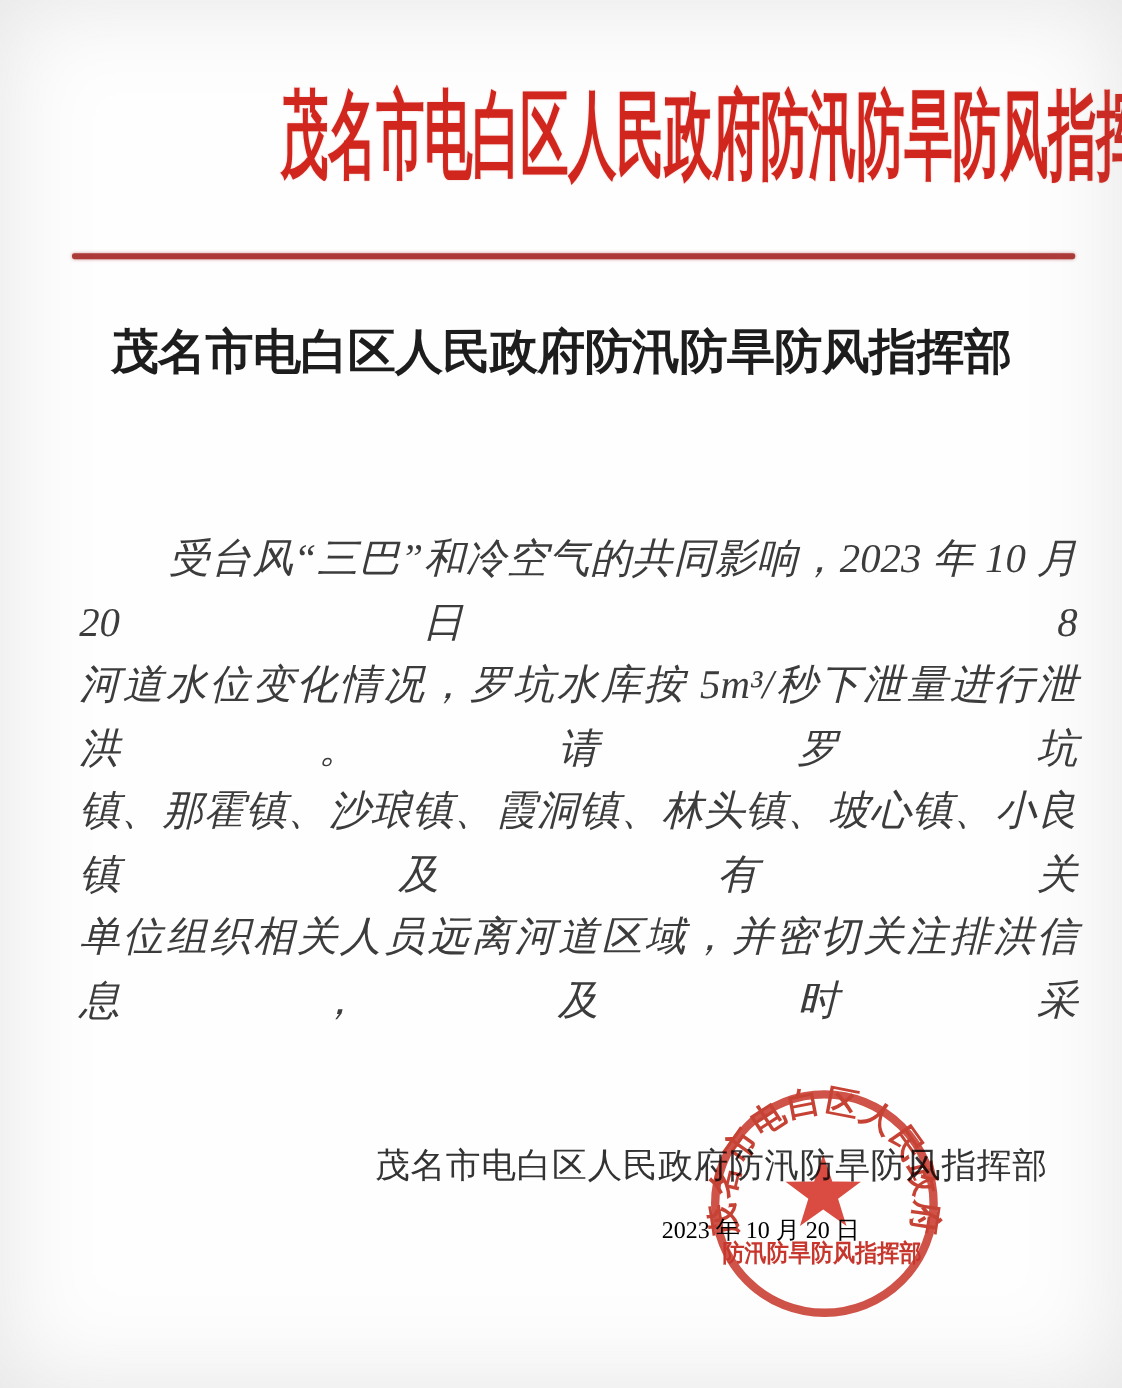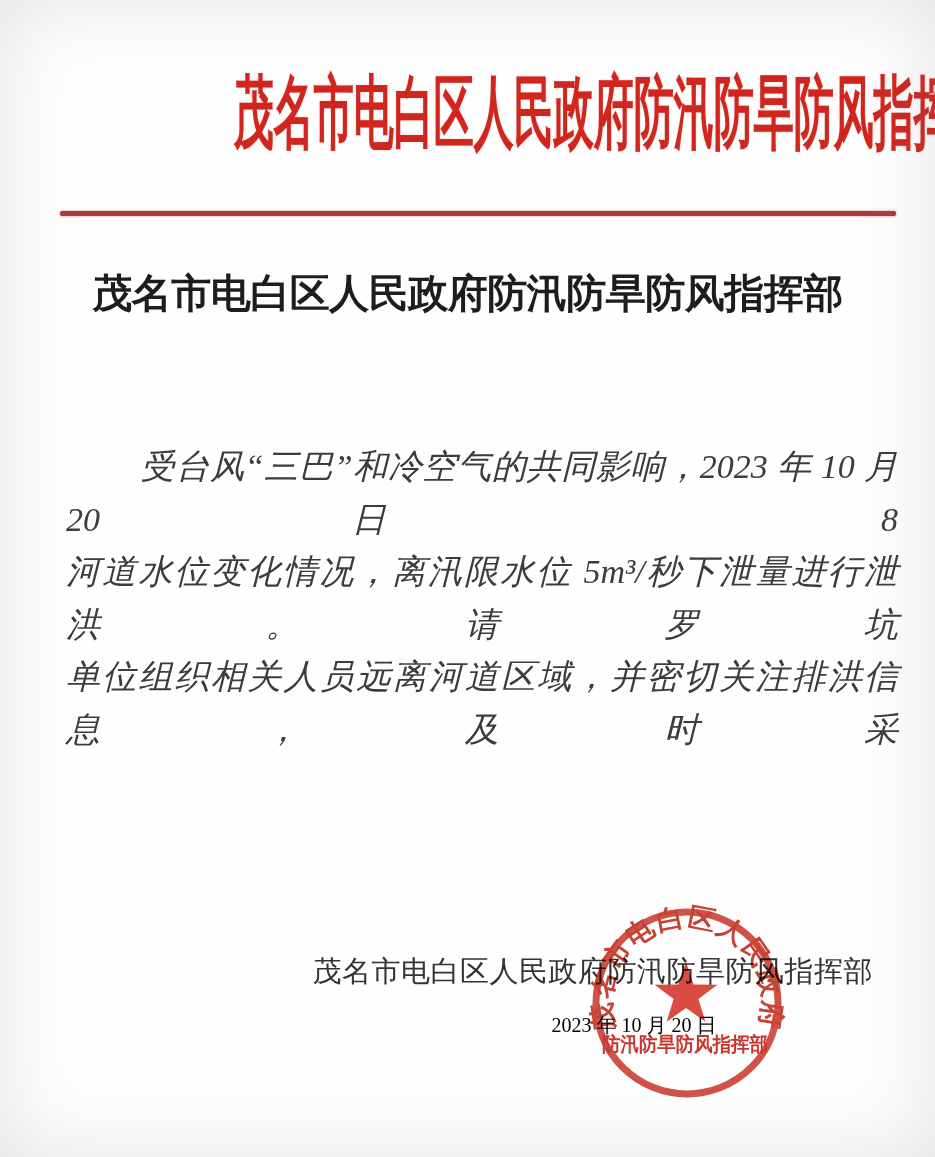--- a/index.html
+++ b/index.html
@@ -58,21 +58,22 @@
   <div class="red-header">茂名市电白区人民政府防汛防旱防风指挥部文件</div>
 
   <div class="red-rule"></div>
 
   <div class="doc-title">
     <div>茂名市电白区人民政府防汛防旱防风指挥部</div>
   </div>
 
   <div class="body-block">
     <div class="body-line first">受台风“三巴”和冷空气的共同影响，2023 年 10 月 20 日 8</div>
-    <div class="body-line">河道水位变化情况，离汛限水位 5m³/秒下泄量进行泄洪。请罗坑</div>
+    <div class="body-line">河道水位变化情况，罗坑水库按 5m³/秒下泄量进行泄洪。请罗坑</div>
+    <div class="body-line">镇、那霍镇、沙琅镇、霞洞镇、林头镇、坡心镇、小良镇及有关</div>
     <div class="body-line">单位组织相关人员远离河道区域，并密切关注排洪信息，及时采</div>
 
   </div>
 
   <div class="signature">茂名市电白区人民政府防汛防旱防风指挥部</div>
 
   <div class="date">2023 年 10 月 20 日</div>
 
   <svg class="seal" viewBox="0 0 224 224">
     <defs>

